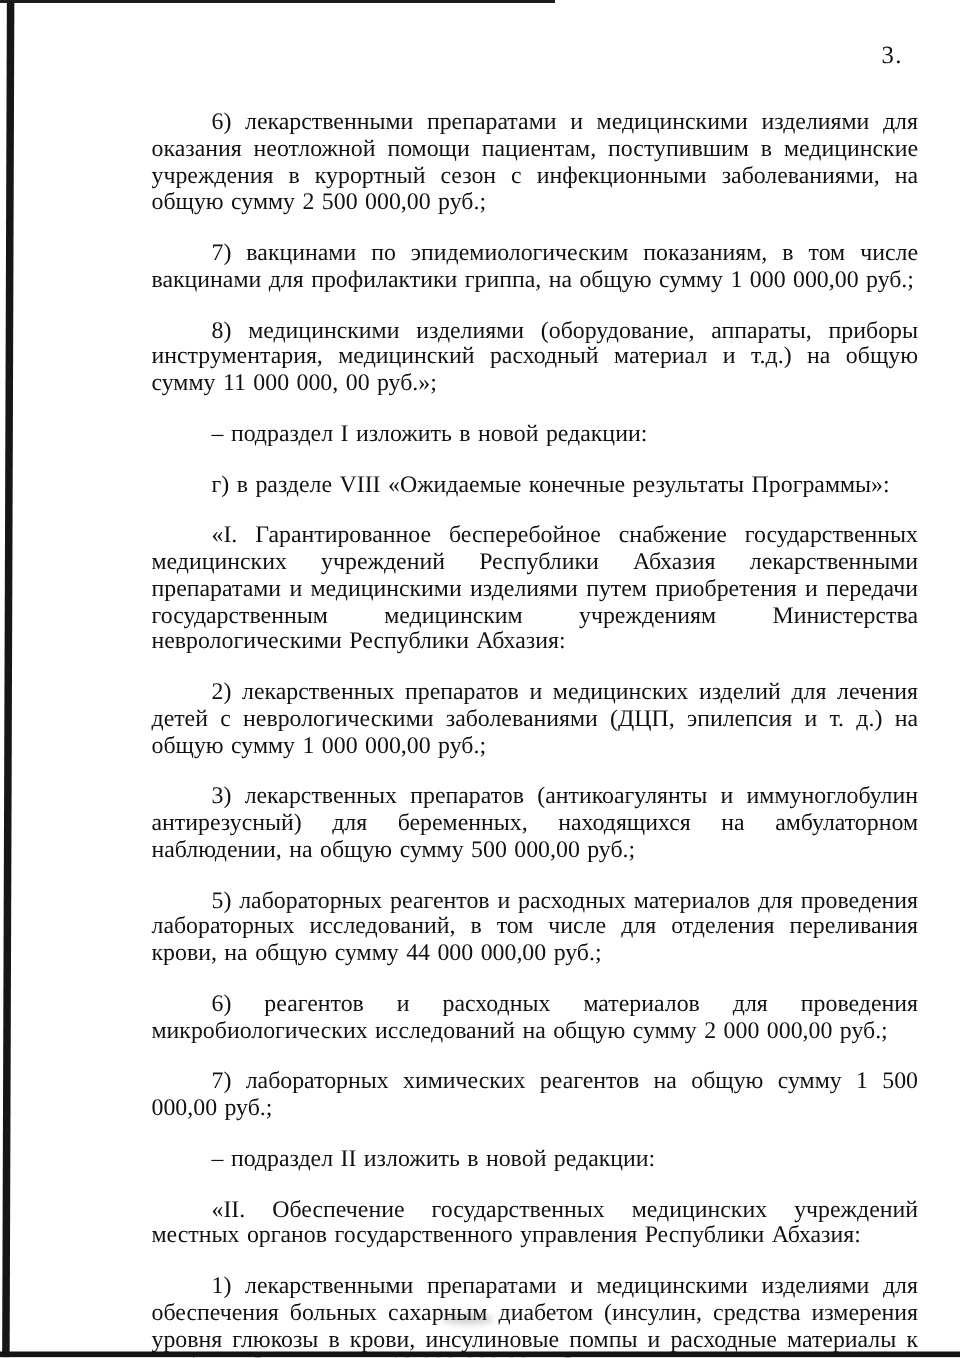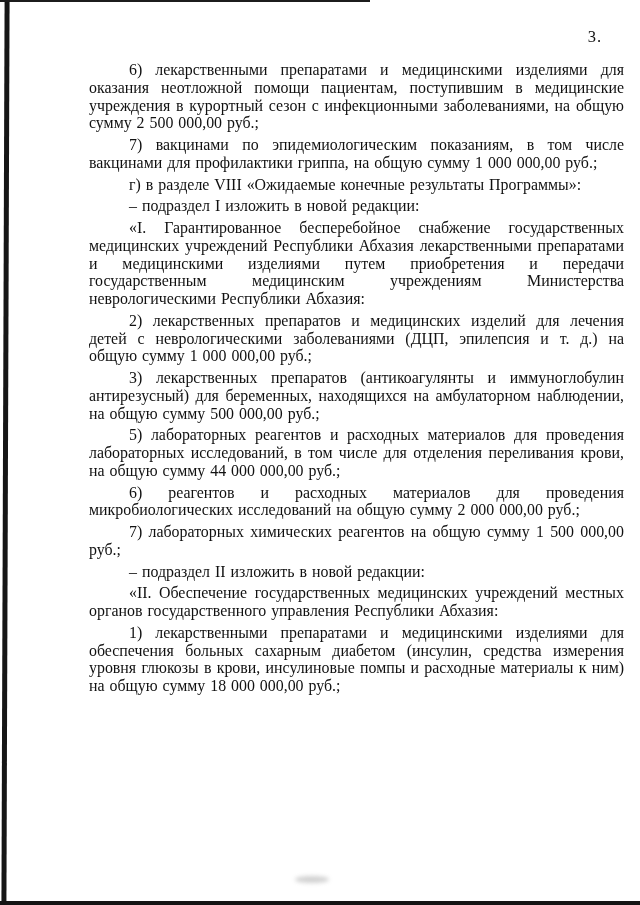--- a/index.html
+++ b/index.html
@@ -64,43 +64,44 @@
     position: absolute;
     top: 57px;
     left: 85px;
     width: 543px;
     font-size: 15.9px;
     line-height: 17.75px;
     text-align: justify;
     word-spacing: 1px;
   }
   .text-block p {
-    margin: 4px;
+    margin: 16px;
     padding: 0;
     text-indent: 40px;
     font-family: Liberation Serif, serif;
   }
 </style>
 </head>
 <body>
 
 <div class="page">
 
   <div class="edge-left"></div>
   <div class="edge-top"></div>
   <div class="edge-bottom"></div>
   <div class="smudge"></div>
 
   <div class="page-number">3.</div>
 
   <div class="text-block">
     <p>6) лекарственными препаратами и медицинскими изделиями для оказания неотложной помощи пациентам, поступившим в медицинские учреждения в курортный сезон с инфекционными заболеваниями, на общую сумму 2 500 000,00 руб.;</p>
     <p>7) вакцинами по эпидемиологическим показаниям, в том числе вакцинами для профилактики гриппа, на общую сумму 1 000 000,00 руб.;</p>
+    <p>8) медицинскими изделиями (оборудование, аппараты, приборы инструментария, медицинский расходный материал и т.д.) на общую сумму 11 000 000, 00 руб.»;</p>
+    <p>– подраздел I изложить в новой редакции:</p>
     <p>г) в разделе VIII «Ожидаемые конечные результаты Программы»:</p>
-    <p>– подраздел I изложить в новой редакции:</p>
     <p>«I. Гарантированное бесперебойное снабжение государственных медицинских учреждений Республики Абхазия лекарственными препаратами и медицинскими изделиями путем приобретения и передачи государственным медицинским учреждениям Министерства неврологическими Республики Абхазия:</p>
     <p>2) лекарственных препаратов и медицинских изделий для лечения детей с неврологическими заболеваниями (ДЦП, эпилепсия и т. д.) на общую сумму 1 000 000,00 руб.;</p>
     <p>3) лекарственных препаратов (антикоагулянты и иммуноглобулин антирезусный) для беременных, находящихся на амбулаторном наблюдении, на общую сумму 500 000,00 руб.;</p>
     <p>5) лабораторных реагентов и расходных материалов для проведения лабораторных исследований, в том числе для отделения переливания крови, на общую сумму 44 000 000,00 руб.;</p>
     <p>6) реагентов и расходных материалов для проведения микробиологических исследований на общую сумму 2 000 000,00 руб.;</p>
     <p>7) лабораторных химических реагентов на общую сумму 1 500 000,00 руб.;</p>
     <p>– подраздел II изложить в новой редакции:</p>
     <p>«II. Обеспечение государственных медицинских учреждений местных органов государственного управления Республики Абхазия:</p>
     <p>1) лекарственными препаратами и медицинскими изделиями для обеспечения больных сахарным диабетом (инсулин, средства измерения уровня глюкозы в крови, инсулиновые помпы и расходные материалы к ним) на общую сумму 18 000 000,00 руб.;</p>
   </div>

